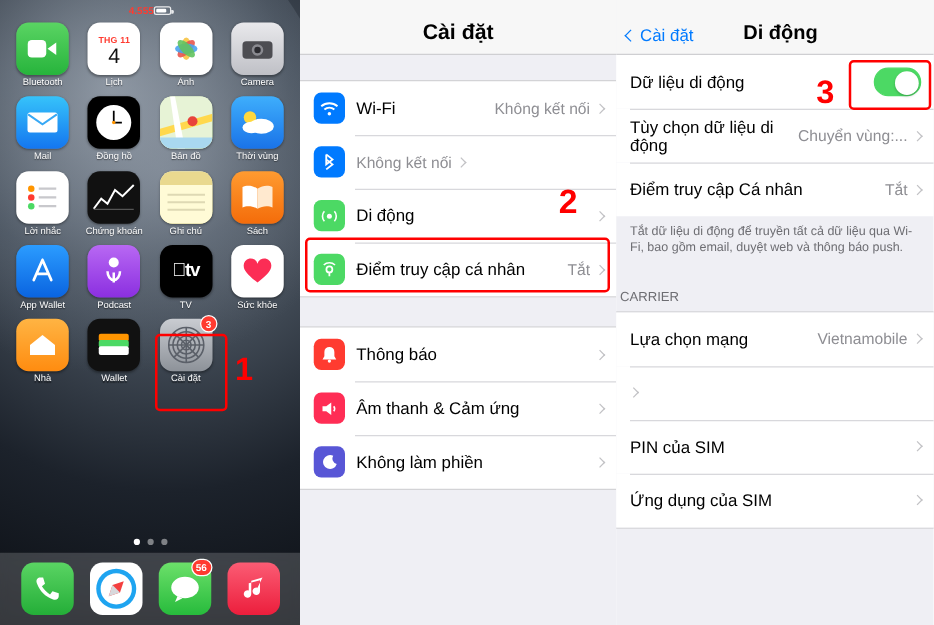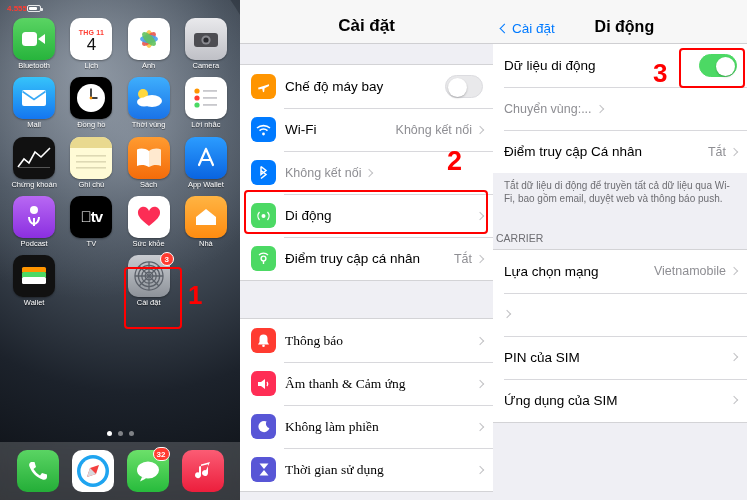--- a/index.html
+++ b/index.html
@@ -20,21 +20,21 @@
     background:
       radial-gradient(circle at 55% 28%, #6d7682 0%, #3e4752 38%, #1c222b 66%, #0b0e13 100%);
   }
   .wall-arc {
     position: absolute; left: -60px; top: -70px; width: 330px; height: 400px;
     border-radius: 50%;
     background: radial-gradient(circle at 45% 35%, rgba(190,200,212,.55) 0%, rgba(120,132,146,.30) 45%, rgba(30,36,44,0) 72%);
   }
   .p1-statusbar {
     position: relative; height: 16px; color:#fff; font-size: 8px;
-    display:flex; align-items:center; justify-content:flex-start; padding: 0 7px;
+    display:flex; align-items:center; justify-content:center; padding: 0 7px;
   }
   .p1-statusbar .sb-right { display:flex; align-items:center; gap:3px; }
   .battery {
     width: 14px; height: 7px; border:1px solid rgba(255,255,255,.85); border-radius:2px;
     position:relative;
   }
   .battery:after{ content:""; position:absolute; right:-2.5px; top:2px; width:1.5px;height:3px;background:rgba(255,255,255,.85); border-radius:0 1px 1px 0;}
   .battery i{ position:absolute; left:1px; top:1px; bottom:1px; width:70%; background:#fff; border-radius:1px; display:block;}
 
   .grid {
@@ -255,20 +255,32 @@
           <svg width="34" height="34" viewBox="0 0 34 34">
             <circle cx="17" cy="17" r="14" fill="#fff"></circle>
             <line x1="17" y1="17" x2="17" y2="7.5" stroke="#000" stroke-width="1.4"></line>
             <line x1="17" y1="17" x2="23.5" y2="17" stroke="#000" stroke-width="1.4"></line>
             <circle cx="17" cy="17" r="1.4" fill="#ff9500"></circle>
           </svg>
         </div>
         <div class="applabel">Đồng hồ</div>
       </div>
 
+      <div class="appcell">
+        <div class="appicon ic-maps">
+          <svg width="42" height="42" viewBox="0 0 42 42">
+            <rect width="42" height="42" fill="#e7f3d6"></rect>
+            <path d="M0 26 L42 14 L42 20 L0 32 Z" fill="#ffd84d"></path>
+            <path d="M8 0 L14 42 L20 42 L12 0 Z" fill="#fff"></path>
+            <rect x="0" y="33" width="42" height="9" fill="#a9d8f0"></rect>
+            <circle cx="26" cy="20" r="4" fill="#e8433b"></circle>
+          </svg>
+        </div>
+        <div class="applabel">Bản đồ</div>
+      </div>
 
       <div class="appcell">
         <div class="appicon ic-weather">
           <svg width="30" height="22" viewBox="0 0 30 22">
             <circle cx="9" cy="7" r="5" fill="#ffd83d"></circle>
             <ellipse cx="18" cy="14" rx="10" ry="6" fill="#fff"></ellipse>
             <ellipse cx="10" cy="15" rx="7" ry="4.6" fill="#fff"></ellipse>
           </svg>
         </div>
         <div class="applabel">Thời vùng</div>
@@ -419,48 +431,37 @@
           <circle cx="18" cy="18" r="12.5" fill="#fff"></circle>
           <path d="M24 12 L15 15 L12 24 L21 21 Z" fill="#f43f3f"></path>
           <path d="M15 15 L12 24 L21 21 Z" fill="#d8d8dc"></path>
         </svg>
       </div>
       <div class="dockicon ic-messages">
         <svg width="24" height="22" viewBox="0 0 24 22">
           <ellipse cx="12" cy="10" rx="11" ry="8.6" fill="#fff"></ellipse>
           <path d="M6 17 L4 21.5 L10 18.5 Z" fill="#fff"></path>
         </svg>
-        <div class="badge">32</div>
+        <div class="badge">56</div>
       </div>
       <div class="dockicon ic-music">
         <svg width="22" height="22" viewBox="0 0 22 22">
           <path d="M18 2 L9 4.5 L9 15 A3 3 0 1 1 7 12.4 L7 6.5 L16 4.2 L16 12.8 A3 3 0 1 1 14 10.2 Z" fill="#fff"></path>
         </svg>
       </div>
     </div>
   </div>
 
   <div class="panel2">
     <div class="p2-head">
       <div class="p2-title">Cài đặt</div>
     </div>
 
     <div class="group gap">
 
-      <div class="row">
-        <div class="rowicon ic-airplane">
-          <svg width="15" height="15" viewBox="0 0 15 15">
-            <path d="M2 8.8 L13 5.2 L13 7 L8.6 9.2 L8.2 12.8 L7 13.2 L6.2 9.8 L2.6 10.6 Z" fill="#fff"></path>
-          </svg>
-        </div>
-        <div class="rowlabel">Chế độ máy bay</div>
-        <div class="toggle">
-            <i></i>
-          </div>
-      </div>
 
       <div class="row">
         <div class="rowicon ic-wifi">
           <svg width="15" height="12" viewBox="0 0 15 12">
             <path d="M1 4 A10 10 0 0 1 14 4" stroke="#fff" stroke-width="1.6" fill="none"></path>
             <path d="M3.5 6.6 A6.4 6.4 0 0 1 11.5 6.6" stroke="#fff" stroke-width="1.6" fill="none"></path>
             <circle cx="7.5" cy="10" r="1.4" fill="#fff"></circle>
           </svg>
         </div>
         <div class="rowlabel">Wi-Fi</div>
@@ -496,21 +497,21 @@
             <path d="M7.5 10 L7.5 13" stroke="#fff" stroke-width="1.4"></path>
             <path d="M3 4 A6.5 6.5 0 0 1 12 4" stroke="#fff" stroke-width="1.3" fill="none"></path>
           </svg>
         </div>
         <div class="rowlabel">Điểm truy cập cá nhân</div>
         <div class="rowvalue">Tắt</div>
         <div class="chev"></div>
       </div>
     </div>
 
-    <div class="group gap" style="margin-top:37px;font-family:Liberation Serif, serif;">
+    <div class="group gap" style="margin-top:23px;">
       <div class="row">
         <div class="rowicon ic-notif">
           <svg width="13" height="15" viewBox="0 0 13 15">
             <path d="M6.5 1.5 A4 4 0 0 1 10.5 5.5 L10.5 9 L12 11.5 L1 11.5 L2.5 9 L2.5 5.5 A4 4 0 0 1 6.5 1.5 Z" fill="#fff"></path>
             <circle cx="6.5" cy="12.8" r="1.3" fill="#fff"></circle>
           </svg>
         </div>
         <div class="rowlabel">Thông báo</div>
         <div class="chev"></div>
       </div>
@@ -524,30 +525,20 @@
         <div class="rowlabel">Âm thanh &amp; Cảm ứng</div>
         <div class="chev"></div>
       </div>
       <div class="row">
         <div class="rowicon ic-dnd">
           <svg width="14" height="14" viewBox="0 0 14 14">
             <path d="M9.6 1.6 A5.6 5.6 0 1 0 12.4 8.2 A4.4 4.4 0 0 1 9.6 1.6 Z" fill="#fff"></path>
           </svg>
         </div>
         <div class="rowlabel">Không làm phiền</div>
-        <div class="chev"></div>
-      </div>
-      <div class="row">
-        <div class="rowicon ic-screentime">
-          <svg width="12" height="15" viewBox="0 0 12 15">
-            <path d="M1.5 1.5 L10.5 1.5 L6 7 Z" fill="#fff"></path>
-            <path d="M1.5 13.5 L10.5 13.5 L6 8 Z" fill="#fff"></path>
-          </svg>
-        </div>
-        <div class="rowlabel">Thời gian sử dụng</div>
         <div class="chev"></div>
       </div>
     </div>
 
     <div class="redbox" style="left:4px; top:190px; width:244px; height:44px;"></div>
     <div class="marker" style="left:207px; top:148px; font-size:27px;">2</div>
   </div>
 
   <div class="panel3">
     <div class="p3-head">
@@ -559,20 +550,21 @@
     </div>
 
     <div style="">
       <div class="row3">
         <div class="rowlabel">Dữ liệu di động</div>
         <div class="toggle on">
             <i></i>
           </div>
       </div>
       <div class="row3">
+        <div class="rowlabel">Tùy chọn dữ liệu di động</div>
         <div class="rowvalue">Chuyển vùng:...</div>
         <div class="chev"></div>
       </div>
       <div class="row3">
         <div class="rowlabel">Điểm truy cập Cá nhân</div>
         <div class="rowvalue">Tắt</div>
         <div class="chev"></div>
       </div>
     </div>
 

